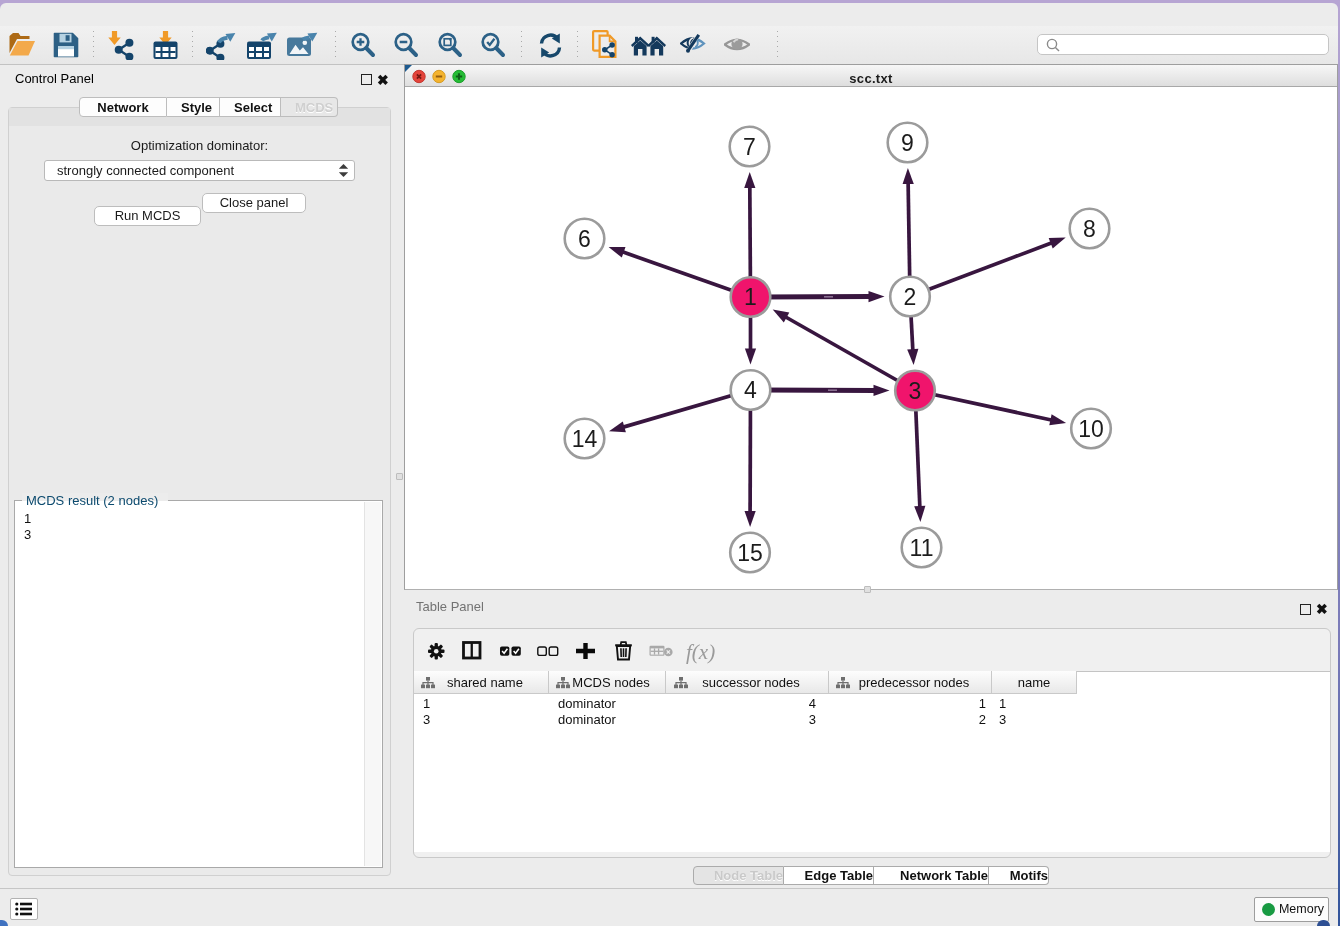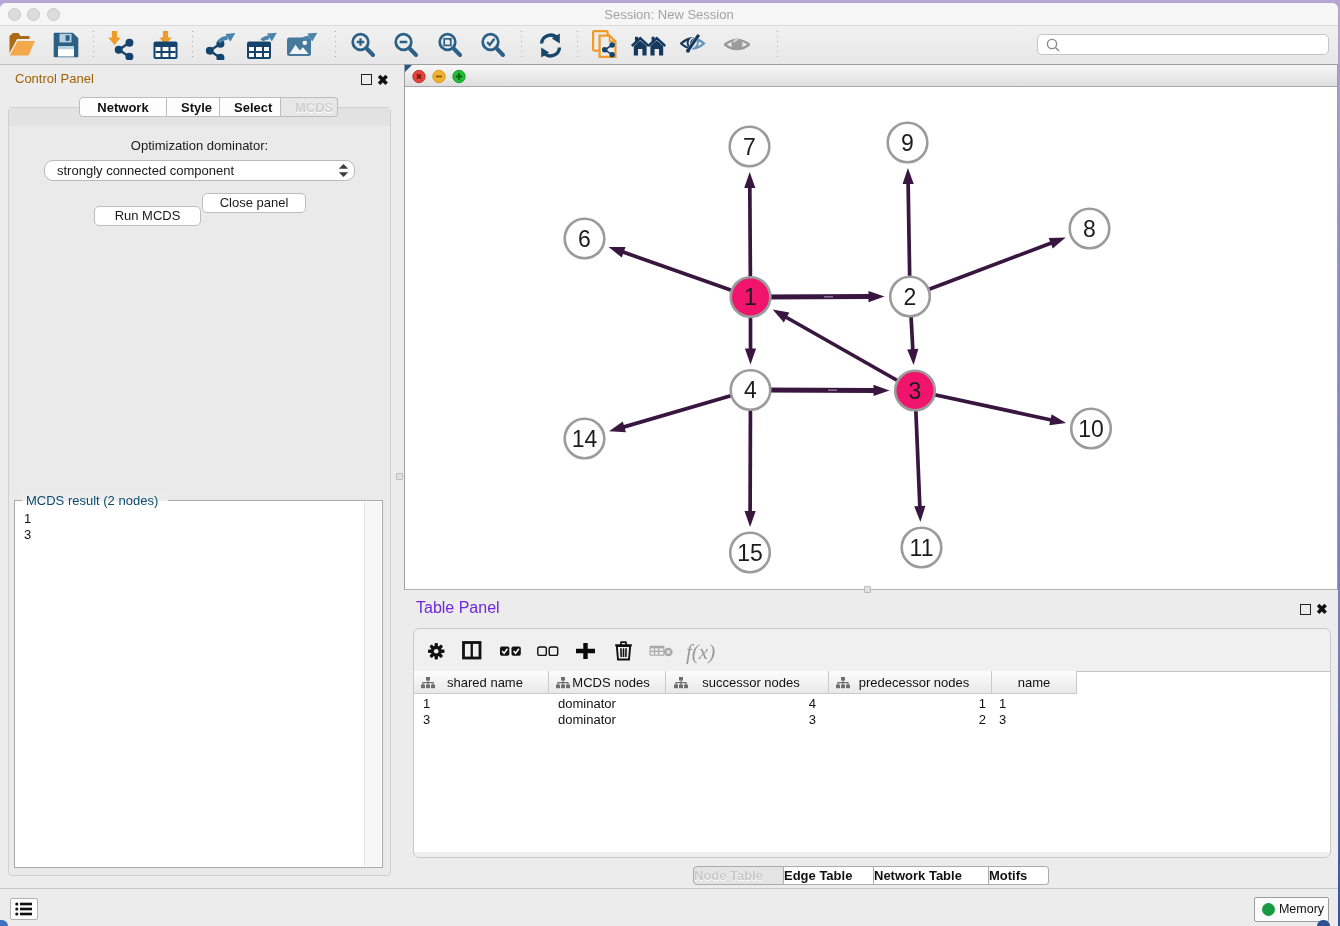--- a/index.html
+++ b/index.html
@@ -6,64 +6,58 @@
 body{width:1340px;height:926px;overflow:hidden;font-family:"Liberation Sans",sans-serif;background:#b7a5d3}
 #app{position:absolute;left:0;top:3px;width:1338px;height:923px;background:#ececec;border-radius:6px 6px 0 0;overflow:hidden}
 .abs{position:absolute}
 #titlebar{position:absolute;left:0;top:0;width:100%;height:23px;background:#f6f6f6;border-bottom:1px solid #dadada}
 .tl{position:absolute;top:5px;width:13px;height:13px;border-radius:50%;background:#dcdcdc;border:1px solid #c8c8c8}
 #title{position:absolute;top:4px;width:100%;text-align:center;font-size:13px;color:#a2a2a2}
 #toolbar{position:absolute;left:0;top:23px;width:100%;height:39px;background:linear-gradient(#f1f1f1,#e7e7e7);border-bottom:1px solid #c2c2c2}
 .sep{position:absolute;top:5px;height:28px;width:1px;background-image:linear-gradient(#a9a9a9 30%,rgba(0,0,0,0) 0%);background-size:1px 5px}
 .ticon{position:absolute;top:5px}
 #searchbox{position:absolute;left:1037px;top:8px;width:292px;height:21px;background:#fff;border:1px solid #c5c5c5;border-radius:5px}
-#cp-title{position:absolute;left:15px;top:68px;font-size:13px;color:#a16207}
+#cp-title{position:absolute;left:15px;top:68px;font-size:13px;color:#000000}
 .floatbtn{position:absolute;width:11px;height:11px;border:1.4px solid #222}
 .closex{position:absolute;font-size:14px;font-weight:bold;color:#111;line-height:13px}
 #cp-content{position:absolute;left:8px;top:104px;width:383px;height:769px;border:1px solid #d0d0d0;border-radius:4px;background:#eaeaea}
 #cp-band{position:absolute;left:9px;top:105px;width:381px;height:18px;background:#e2e2e2}
 .tabbar{position:absolute;display:flex;font-size:13px;font-weight:bold;color:#111}
 .tab{background:#fdfdfd;border:1px solid #bdbdbd;border-left:none;padding:0 14px;height:20px;line-height:19px;text-align:center}
 .tab.first{border-left:1px solid #bdbdbd;border-radius:4px 0 0 4px}
 .tab.last{border-radius:0 4px 4px 0}
 .tab.sel{background:#e7e7e7;color:#cfcfcf;text-shadow:0 1px 0 #fff}
 #optlabel{position:absolute;left:8px;top:135px;width:383px;text-align:center;font-size:13px;color:#1a1a1a}
-#optsel{position:absolute;left:44px;top:157px;width:311px;height:21px;background:#fff;border:1px solid #b9b9b9;border-radius:9px;font-size:13px;line-height:19px;padding-left:12px;color:#1a1a1a}
+#optsel{position:absolute;left:44px;top:157px;width:311px;height:21px;background:#fff;border:1px solid #b9b9b9;border-radius:3px;font-size:13px;line-height:19px;padding-left:12px;color:#1a1a1a}
 .btn{position:absolute;height:20px;background:#fff;border:1px solid #bdbdbd;border-radius:5px;font-size:13px;text-align:center;line-height:18px;color:#1a1a1a}
 #mcdsbox{position:absolute;left:14px;top:497px;width:369px;height:368px;border:1px solid #a9a9a9;background:#fff}
 #mcdslabelbg{position:absolute;left:22px;top:490px;width:146px;height:8px;background:#ececec}
 #mcdslabel{position:absolute;left:24px;top:490px;font-size:13px;color:#0c4a6e;padding:0 2px}
 #mcdsscroll{position:absolute;left:364px;top:499px;width:17px;height:364px;background:#f7f7f7;border-left:1px solid #e3e3e3}
 #netwin{position:absolute;left:404px;top:61px;width:934px;height:526px;border:1px solid #9e9e9e;border-bottom:1px solid #b0b0b0;background:#fff}
 #nettitle{position:absolute;left:0;top:0;width:100%;height:22px;background:linear-gradient(#f7f7f7,#dedede);border-bottom:1px solid #a8a8a8}
 #netname{position:absolute;top:6px;width:100%;text-align:center;font-size:13px;color:#1b1b1b;font-weight:bold;letter-spacing:0.3px}
-#tp-title{position:absolute;left:416px;top:596px;font-size:16px;color:#6d28d9}
+#tp-title{position:absolute;left:416px;top:596px;font-size:13px;color:#737373}
 #tp-box{position:absolute;left:413px;top:625px;width:918px;height:230px;background:#f0f0f0;border:1px solid #c9c9c9;border-radius:6px}
 #tp-table{position:absolute;left:414px;top:668px;width:916px;height:181px;background:#fff;border-top:1px solid #c4c4c4}
 .hcell{position:absolute;top:668px;height:23px;background:linear-gradient(#fdfdfd,#e8e8e8);border-right:1px solid #c9c9c9;border-bottom:1px solid #c9c9c9;font-size:13px;color:#111;text-align:center;line-height:23px}
 .cell{position:absolute;font-size:13px;color:#111;height:16px;line-height:16px}
 .hicon{position:absolute;top:674px}
 #btabs{position:absolute;left:693px;top:863px;display:flex;font-size:13px;font-weight:bold;color:#111}
-.btab{background:#fff;border:1px solid #ababab;border-left:none;height:19px;line-height:18px;text-align:left}
+.btab{background:#fff;border:1px solid #ababab;border-left:none;height:19px;line-height:18px;text-align:right}
 #statusbar{position:absolute;left:0;top:885px;width:100%;height:33px;background:#ececec;border-top:1px solid #c6c6c6}
 #listbtn{position:absolute;left:10px;top:895px;width:28px;height:22px;background:#fff;border:1px solid #b2b2b2;border-radius:2px}
 #membtn{position:absolute;left:1254px;top:894px;width:75px;height:25px;background:#fcfcfc;border:1px solid #9d9d9d;border-radius:2px;font-size:12.5px;color:#111;line-height:23px;text-align:center;padding-left:20px}
 #memdot{position:absolute;left:1262px;top:900px;width:13px;height:13px;border-radius:50%;background:#189a42}
 .grip{position:absolute;width:7px;height:7px;background:#e0e0e0;border:1px solid #bdbdbd;border-radius:1px}
 </style>
 </head>
 <body>
 <div style="position:absolute;right:0;top:0;width:3px;height:926px;background:linear-gradient(#b7a5d3,#8f8ec2 30%,#7a7ab8 70%,#31549b)"></div>
 <div id="app">
-<div id="titlebar">
-  <div class="tl" style="left:8px"></div>
-  <div class="tl" style="left:27px"></div>
-  <div class="tl" style="left:47px"></div>
-  <div id="title">Session: New Session</div>
-</div>
 <div id="toolbar">
   <svg class="ticon" style="left:7px;top:5px" width="29" height="26" viewBox="0 0 29 26">
         <path d="M2.5 22 L2.5 5 L6 2 L11.5 2 L13.5 5 L22.5 5 L22.5 8 L10 8 Z" fill="#ad6a15"></path>
 <path d="M10.5 10 L28 10 L21.5 24.5 L2.8 24.5 Z" fill="#f3a94a"></path>
       </svg>
   <svg class="ticon" style="left:52px;top:5px" width="28" height="28" viewBox="0 0 28 28">
         <path d="M2.5 2.5 L20.5 2.5 L25.5 7.5 L25.5 25.5 L2.5 25.5 Z" fill="#2d6085" stroke="#2d6085" stroke-width="1.6" stroke-linejoin="round"></path>
 <rect x="7.5" y="2.8" width="12" height="8.6" fill="#b6d2e2"></rect>
 <rect x="13.6" y="4.2" width="4" height="5.6" fill="#2d6085"></rect>
 <rect x="6" y="15" width="16" height="10.5" fill="#fff"></rect>
@@ -230,20 +224,21 @@
 <div id="netwin">
   <div id="nettitle">
     <svg width="70" height="22" style="position:absolute;left:0;top:0" viewBox="0 0 70 22">
     <circle cx="14" cy="11.5" r="6.2" fill="#e4443b" stroke="#c33931" stroke-width="1"></circle>
     <path d="M11.9 9.4 L16.1 13.6 M16.1 9.4 L11.9 13.6" stroke="#791812" stroke-width="1.8"></path>
     <circle cx="34" cy="11.5" r="6.2" fill="#f4b32e" stroke="#d59c25" stroke-width="1"></circle>
     <line x1="30.8" y1="11.5" x2="37.2" y2="11.5" stroke="#935e10" stroke-width="2.1"></line>
     <circle cx="54" cy="11.5" r="6.2" fill="#25bc35" stroke="#1d9e2c" stroke-width="1"></circle>
     <path d="M54 8.3 L54 14.7 M50.8 11.5 L57.2 11.5" stroke="#0e5f18" stroke-width="2.1"></path>
     </svg>
+    <div id="netname">scc.txt</div>
     <svg width="7" height="7" style="position:absolute;left:0;top:0">
           <polygon points="0,0 7,0 0,7" fill="#1d5a8f"></polygon>
         </svg>
   </div>
   <svg id="graph" width="932" height="501" viewBox="0 0 932 501" style="position:absolute;left:0;top:22px" font-family="Liberation Sans, sans-serif">
   <line x1="345.5" y1="210.0" x2="344.8" y2="99.0" stroke="#38163f" stroke-width="3.7"></line>
 <polygon points="344.7,85.0 350.4,101.0 339.2,101.0" fill="#38163f"></polygon>
 <line x1="345.5" y1="210.0" x2="216.8" y2="164.6" stroke="#38163f" stroke-width="3.7"></line>
 <polygon points="203.6,160.0 220.5,160.0 216.8,170.6" fill="#38163f"></polygon>
 <line x1="345.5" y1="210.0" x2="465.5" y2="209.6" stroke="#38163f" stroke-width="5.0"></line>

